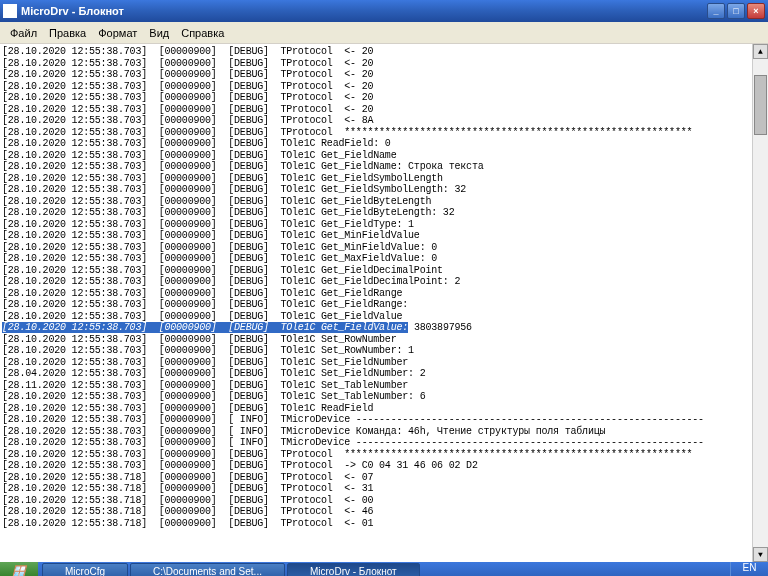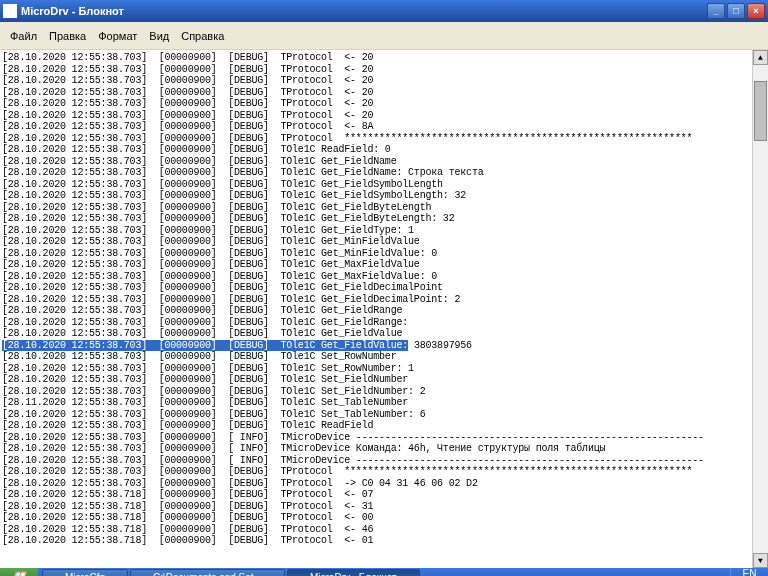--- a/index.html
+++ b/index.html
@@ -3,21 +3,21 @@
 <meta charset="utf-8">
 <style>
 * { margin: 0; padding: 0; box-sizing: border-box; }
 body { font-family: "Lucida Console", "Courier New", monospace; font-size: 10px; background: #ece9d8; overflow: hidden; width: 768px; height: 576px; }
 .titlebar { height: 22px; background: linear-gradient(to bottom, #3b77dd 0%, #2c5fb8 50%, #1f4a9c 100%); display: flex; align-items: center; padding: 0 3px; color: white; font-family: "Tahoma", sans-serif; font-size: 11px; }
 .titlebar-icon { width: 14px; height: 14px; background: #fff; margin-right: 4px; display: inline-block; }
 .titlebar-text { flex: 1; font-weight: bold; }
 .win-buttons { display: flex; gap: 2px; }
 .win-btn { width: 18px; height: 16px; background: linear-gradient(to bottom, #7ba7e8, #3b6fc4); border: 1px solid #2a4d8a; border-radius: 2px; color: white; font-size: 9px; display: flex; align-items: center; justify-content: center; cursor: pointer; font-family: Arial; font-weight: bold; }
 .win-btn.close { background: linear-gradient(to bottom, #e88b7b, #c43b3b); border-color: #8a2a2a; }
-.menubar { height: 28px; background: #ece9d8; display: flex; align-items: center; padding: 0 4px; font-family: "Tahoma", sans-serif; font-size: 11px; border-bottom: 1px solid #d4d0c8; }
+.menubar { height: 22px; background: #ece9d8; display: flex; align-items: center; padding: 0 4px; font-family: "Tahoma", sans-serif; font-size: 11px; border-bottom: 1px solid #d4d0c8; }
 .menu-item { padding: 2px 6px; cursor: pointer; }
 .content { background: white; height: 518px; overflow: auto; padding: 2px; position: relative; }
 .log-line { white-space: pre; font-family: "Lucida Console", "Courier New", monospace; font-size: 10px; line-height: 11.5px; color: #000; letter-spacing: -0.2px; }
 .taskbar { height: 18px; background: linear-gradient(to bottom, #3b77dd 0%, #2c5fb8 100%); display: flex; align-items: center; font-family: "Tahoma", sans-serif; font-size: 10px; color: white; }
 .start-btn { height: 18px; width: 38px; background: linear-gradient(to bottom, #5fa556, #2c7a23); display: flex; align-items: center; justify-content: center; font-style: italic; font-weight: bold; margin-right: 4px; font-size: 11px; }
 .task-item { height: 16px; background: linear-gradient(to bottom, #4a7fc4, #2c5fa8); border: 1px solid #1f4a8c; padding: 0 22px; margin-right: 2px; display: flex; align-items: center; cursor: pointer; font-size: 10px; border-radius: 2px; }
 .task-item.active { background: linear-gradient(to bottom, #1f4a8c, #2c5fa8); }
 .tray { margin-left: auto; background: linear-gradient(to bottom, #3b77dd, #2c5fb8); padding: 0 6px; display: flex; align-items: center; gap: 6px; border-left: 1px solid #5a8dd8; height: 100%; flex-direction: column; }
 .scrollbar-v { position: absolute; right: 0; top: 0; bottom: 0; width: 16px; background: #f0f0f0; border-left: 1px solid #ccc; }
 .scrollbar-thumb { background: #c0c0c0; border: 1px solid #888; margin: 16px 1px; height: 60px; }
@@ -57,32 +57,31 @@
       <div class="log-line">[28.10.2020 12:55:38.703]  [00000900]  [DEBUG]  TOle1C ReadField: 0</div>
       <div class="log-line">[28.10.2020 12:55:38.703]  [00000900]  [DEBUG]  TOle1C Get_FieldName</div>
       <div class="log-line">[28.10.2020 12:55:38.703]  [00000900]  [DEBUG]  TOle1C Get_FieldName: Строка текста</div>
       <div class="log-line">[28.10.2020 12:55:38.703]  [00000900]  [DEBUG]  TOle1C Get_FieldSymbolLength</div>
       <div class="log-line">[28.10.2020 12:55:38.703]  [00000900]  [DEBUG]  TOle1C Get_FieldSymbolLength: 32</div>
       <div class="log-line">[28.10.2020 12:55:38.703]  [00000900]  [DEBUG]  TOle1C Get_FieldByteLength</div>
       <div class="log-line">[28.10.2020 12:55:38.703]  [00000900]  [DEBUG]  TOle1C Get_FieldByteLength: 32</div>
       <div class="log-line">[28.10.2020 12:55:38.703]  [00000900]  [DEBUG]  TOle1C Get_FieldType: 1</div>
       <div class="log-line">[28.10.2020 12:55:38.703]  [00000900]  [DEBUG]  TOle1C Get_MinFieldValue</div>
       <div class="log-line">[28.10.2020 12:55:38.703]  [00000900]  [DEBUG]  TOle1C Get_MinFieldValue: 0</div>
-      <div class="log-line">[28.10.2020 12:55:38.703]  [00000900]  [DEBUG]  TOle1C Get_MaxFieldValue</div>
       <div class="log-line">[28.10.2020 12:55:38.703]  [00000900]  [DEBUG]  TOle1C Get_MaxFieldValue: 0</div>
       <div class="log-line">[28.10.2020 12:55:38.703]  [00000900]  [DEBUG]  TOle1C Get_FieldDecimalPoint</div>
       <div class="log-line">[28.10.2020 12:55:38.703]  [00000900]  [DEBUG]  TOle1C Get_FieldDecimalPoint: 2</div>
       <div class="log-line">[28.10.2020 12:55:38.703]  [00000900]  [DEBUG]  TOle1C Get_FieldRange</div>
       <div class="log-line">[28.10.2020 12:55:38.703]  [00000900]  [DEBUG]  TOle1C Get_FieldRange:</div>
       <div class="log-line">[28.10.2020 12:55:38.703]  [00000900]  [DEBUG]  TOle1C Get_FieldValue</div>
-      <div class="log-line"><span class="selected" style="background: rgb(49, 106, 197); color: white;">[28.10.2020 12:55:38.703]  [00000900]  [DEBUG]  TOle1C Get_FieldValue:</span><span> 3803897956</span></div>
+      <div class="log-line"><span class="selected" style="background: rgb(49, 106, 197); color: white; font-style: italic;">[28.10.2020 12:55:38.703]  [00000900]  [DEBUG]  TOle1C Get_FieldValue:</span><span> 3803897956</span></div>
       <div class="log-line">[28.10.2020 12:55:38.703]  [00000900]  [DEBUG]  TOle1C Set_RowNumber</div>
       <div class="log-line">[28.10.2020 12:55:38.703]  [00000900]  [DEBUG]  TOle1C Set_RowNumber: 1</div>
       <div class="log-line">[28.10.2020 12:55:38.703]  [00000900]  [DEBUG]  TOle1C Set_FieldNumber</div>
-      <div class="log-line">[28.10.2020 12:55:38.703]  [00000900]  [DEBUG]  TOle1C Set_FieldNumber: 2</div>
+      <div class="log-line">[28.04.2020 12:55:38.703]  [00000900]  [DEBUG]  TOle1C Set_FieldNumber: 2</div>
       <div class="log-line">[28.11.2020 12:55:38.703]  [00000900]  [DEBUG]  TOle1C Set_TableNumber</div>
       <div class="log-line">[28.10.2020 12:55:38.703]  [00000900]  [DEBUG]  TOle1C Set_TableNumber: 6</div>
       <div class="log-line">[28.10.2020 12:55:38.703]  [00000900]  [DEBUG]  TOle1C ReadField</div>
       <div class="log-line">[28.10.2020 12:55:38.703]  [00000900]  [ INFO]  TMicroDevice ------------------------------------------------------------</div>
       <div class="log-line">[28.10.2020 12:55:38.703]  [00000900]  [ INFO]  TMicroDevice Команда: 46h, Чтение структуры поля таблицы</div>
       <div class="log-line">[28.10.2020 12:55:38.703]  [00000900]  [ INFO]  TMicroDevice ------------------------------------------------------------</div>
       <div class="log-line">[28.10.2020 12:55:38.703]  [00000900]  [DEBUG]  TProtocol  ************************************************************</div>
       <div class="log-line">[28.10.2020 12:55:38.703]  [00000900]  [DEBUG]  TProtocol  -&gt; C0 04 31 46 06 02 D2</div>
       <div class="log-line">[28.10.2020 12:55:38.718]  [00000900]  [DEBUG]  TProtocol  &lt;- 07</div>
       <div class="log-line">[28.10.2020 12:55:38.718]  [00000900]  [DEBUG]  TProtocol  &lt;- 31</div>

